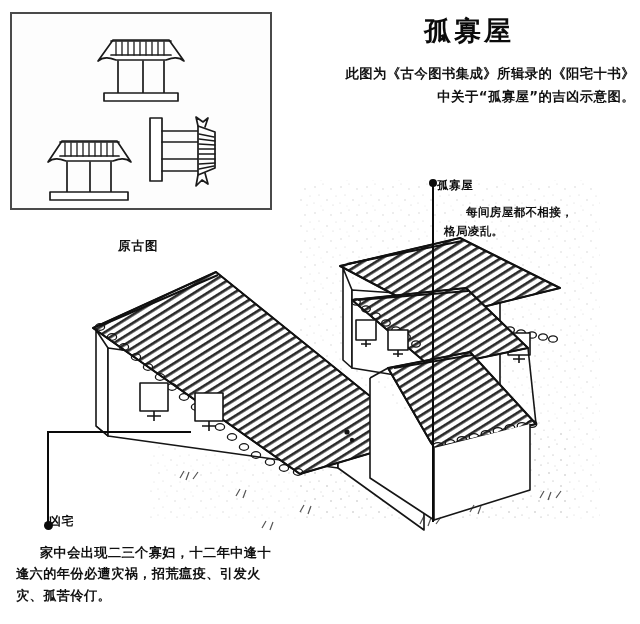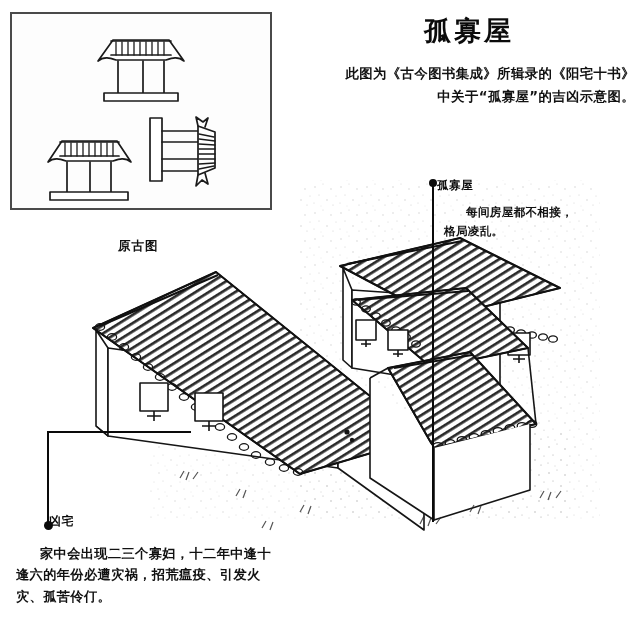--- a/index.html
+++ b/index.html
@@ -120,20 +120,21 @@
   .anno-xiong-body {
     position: absolute;
     left: 16px; top: 543px;
     width: 262px;
     font-size: 13.2px;
     font-weight: bold;
     line-height: 1.62;
     color: #111;
     text-indent: 24px;
     letter-spacing: 0.4px;
+    font-family: Liberation Mono, monospace;
   }
 
   
   svg.layer { position: absolute; left: 0; top: 0; overflow: visible; }
   #main-svg { left: 0; top: 0; }
   #inset-svg { left: 0; top: 0; }
 </style>
 </head>
 <body>
 

